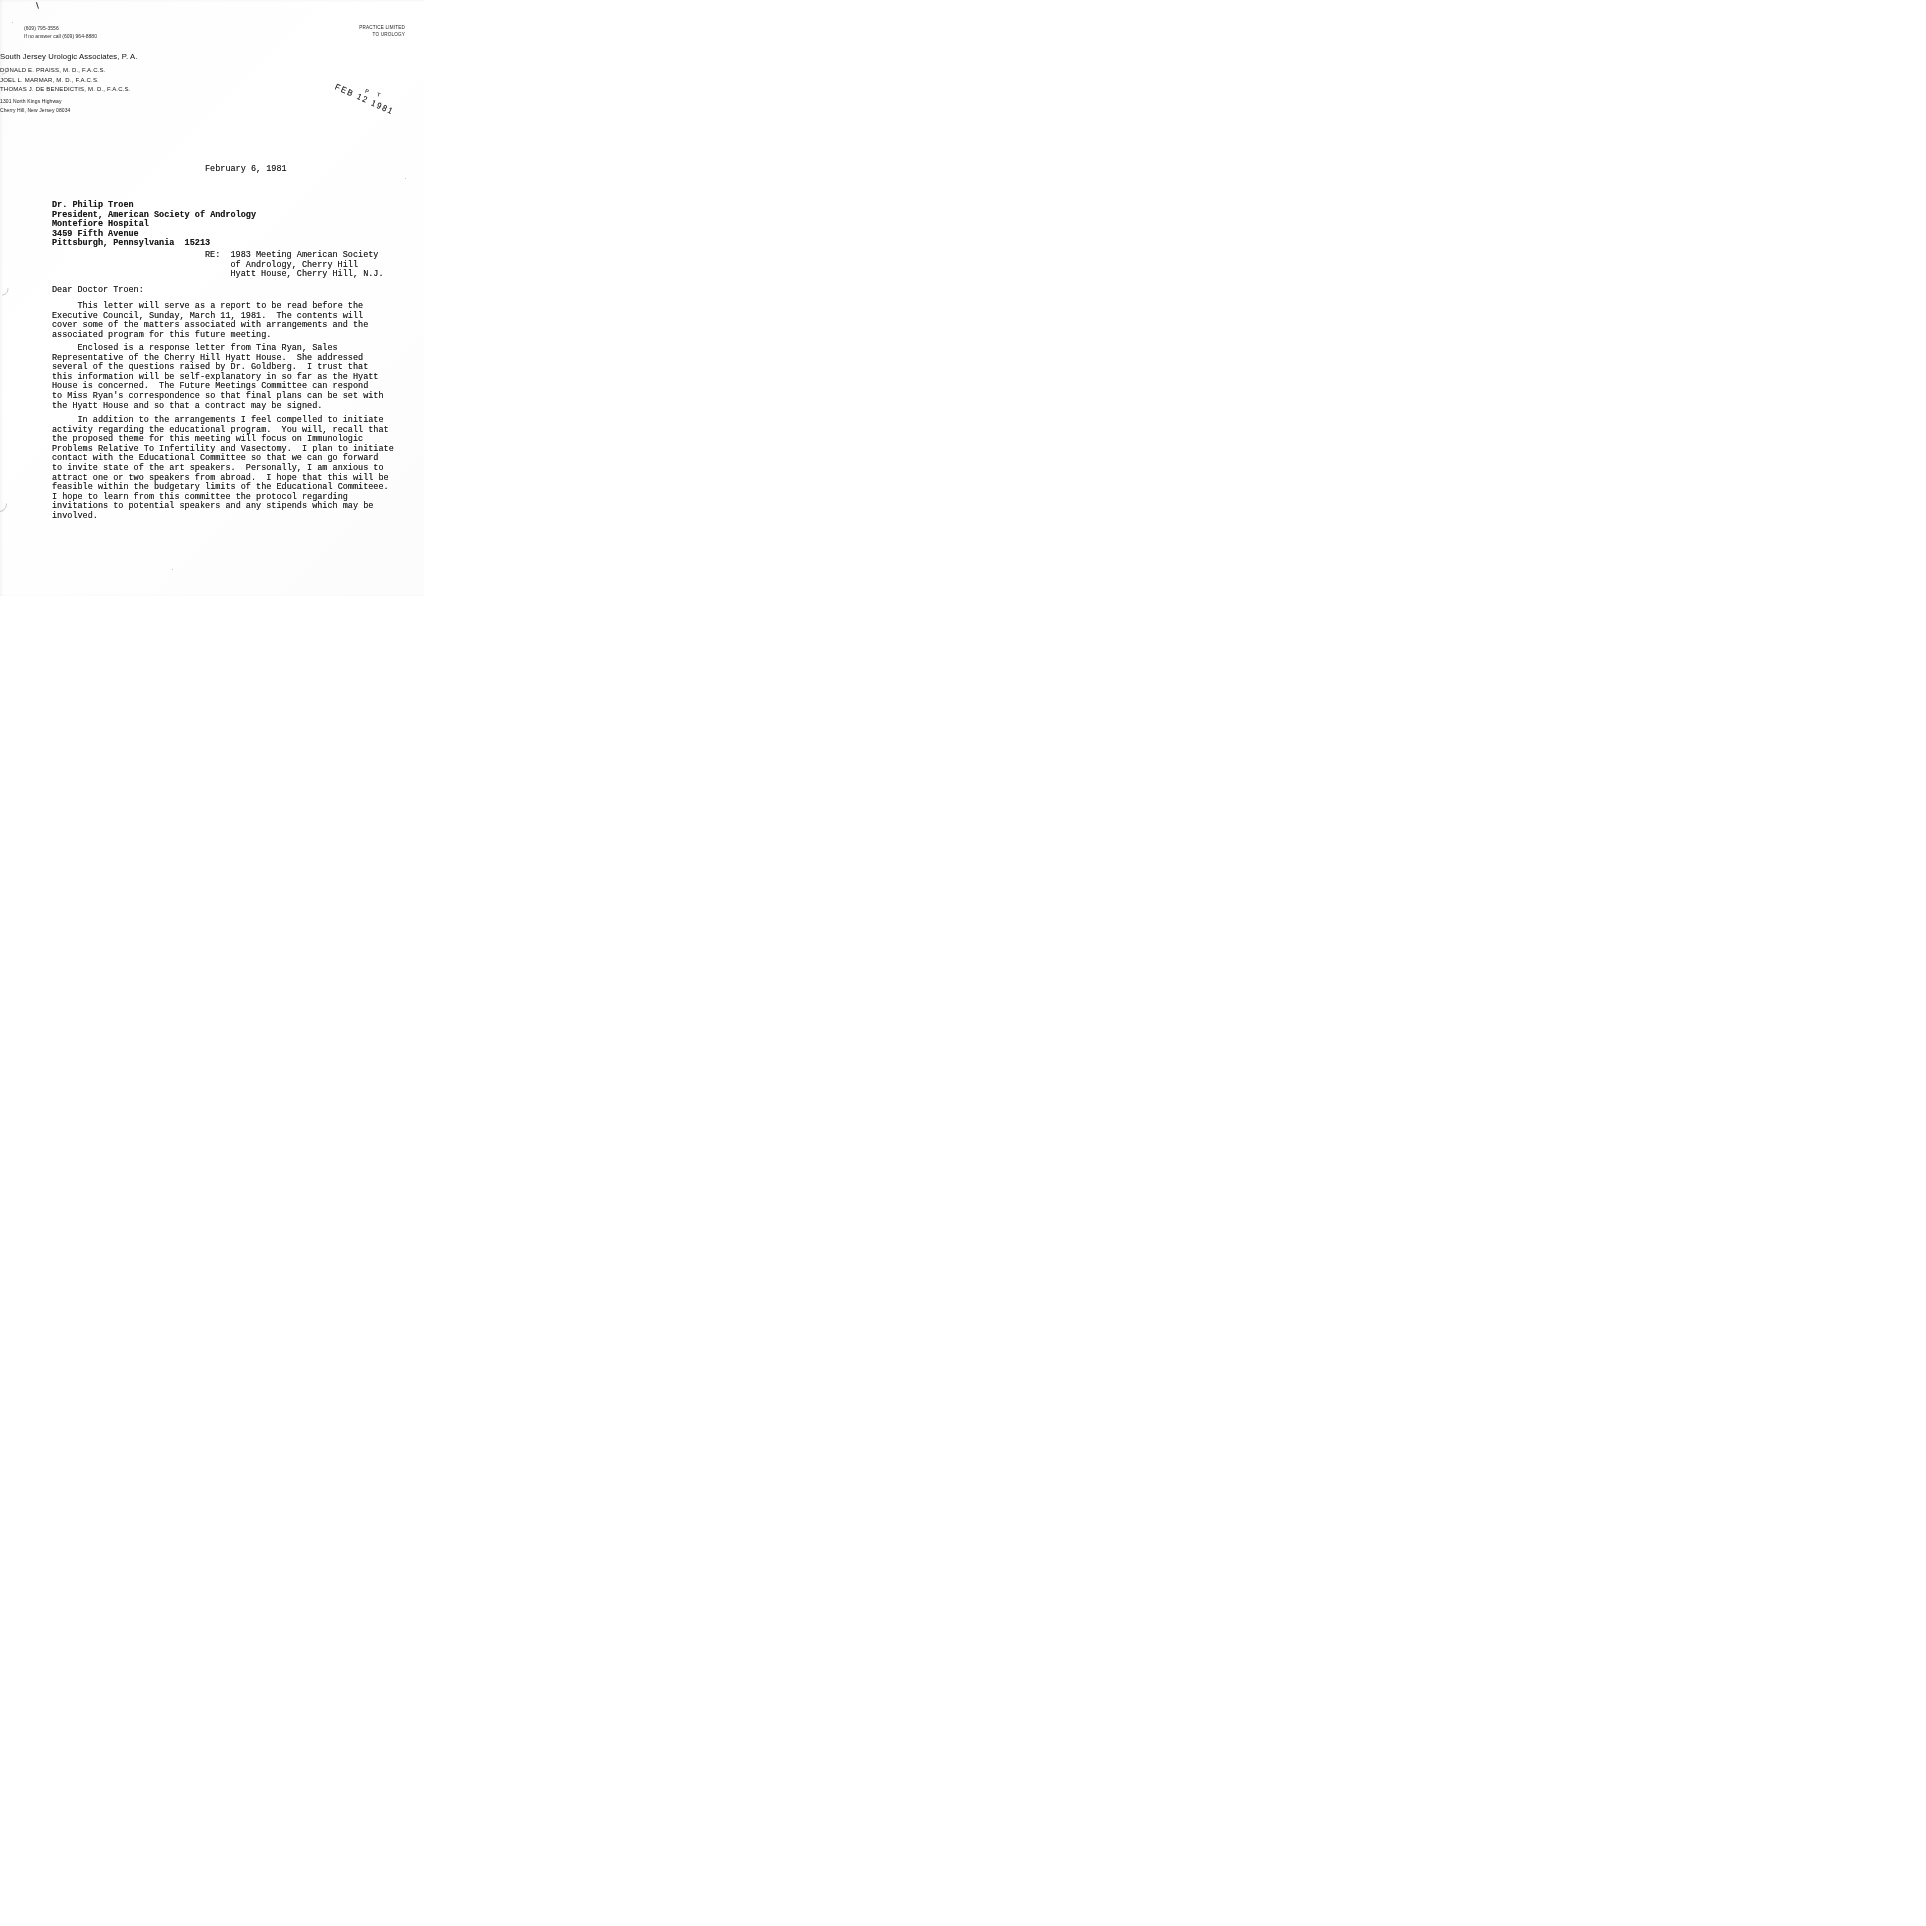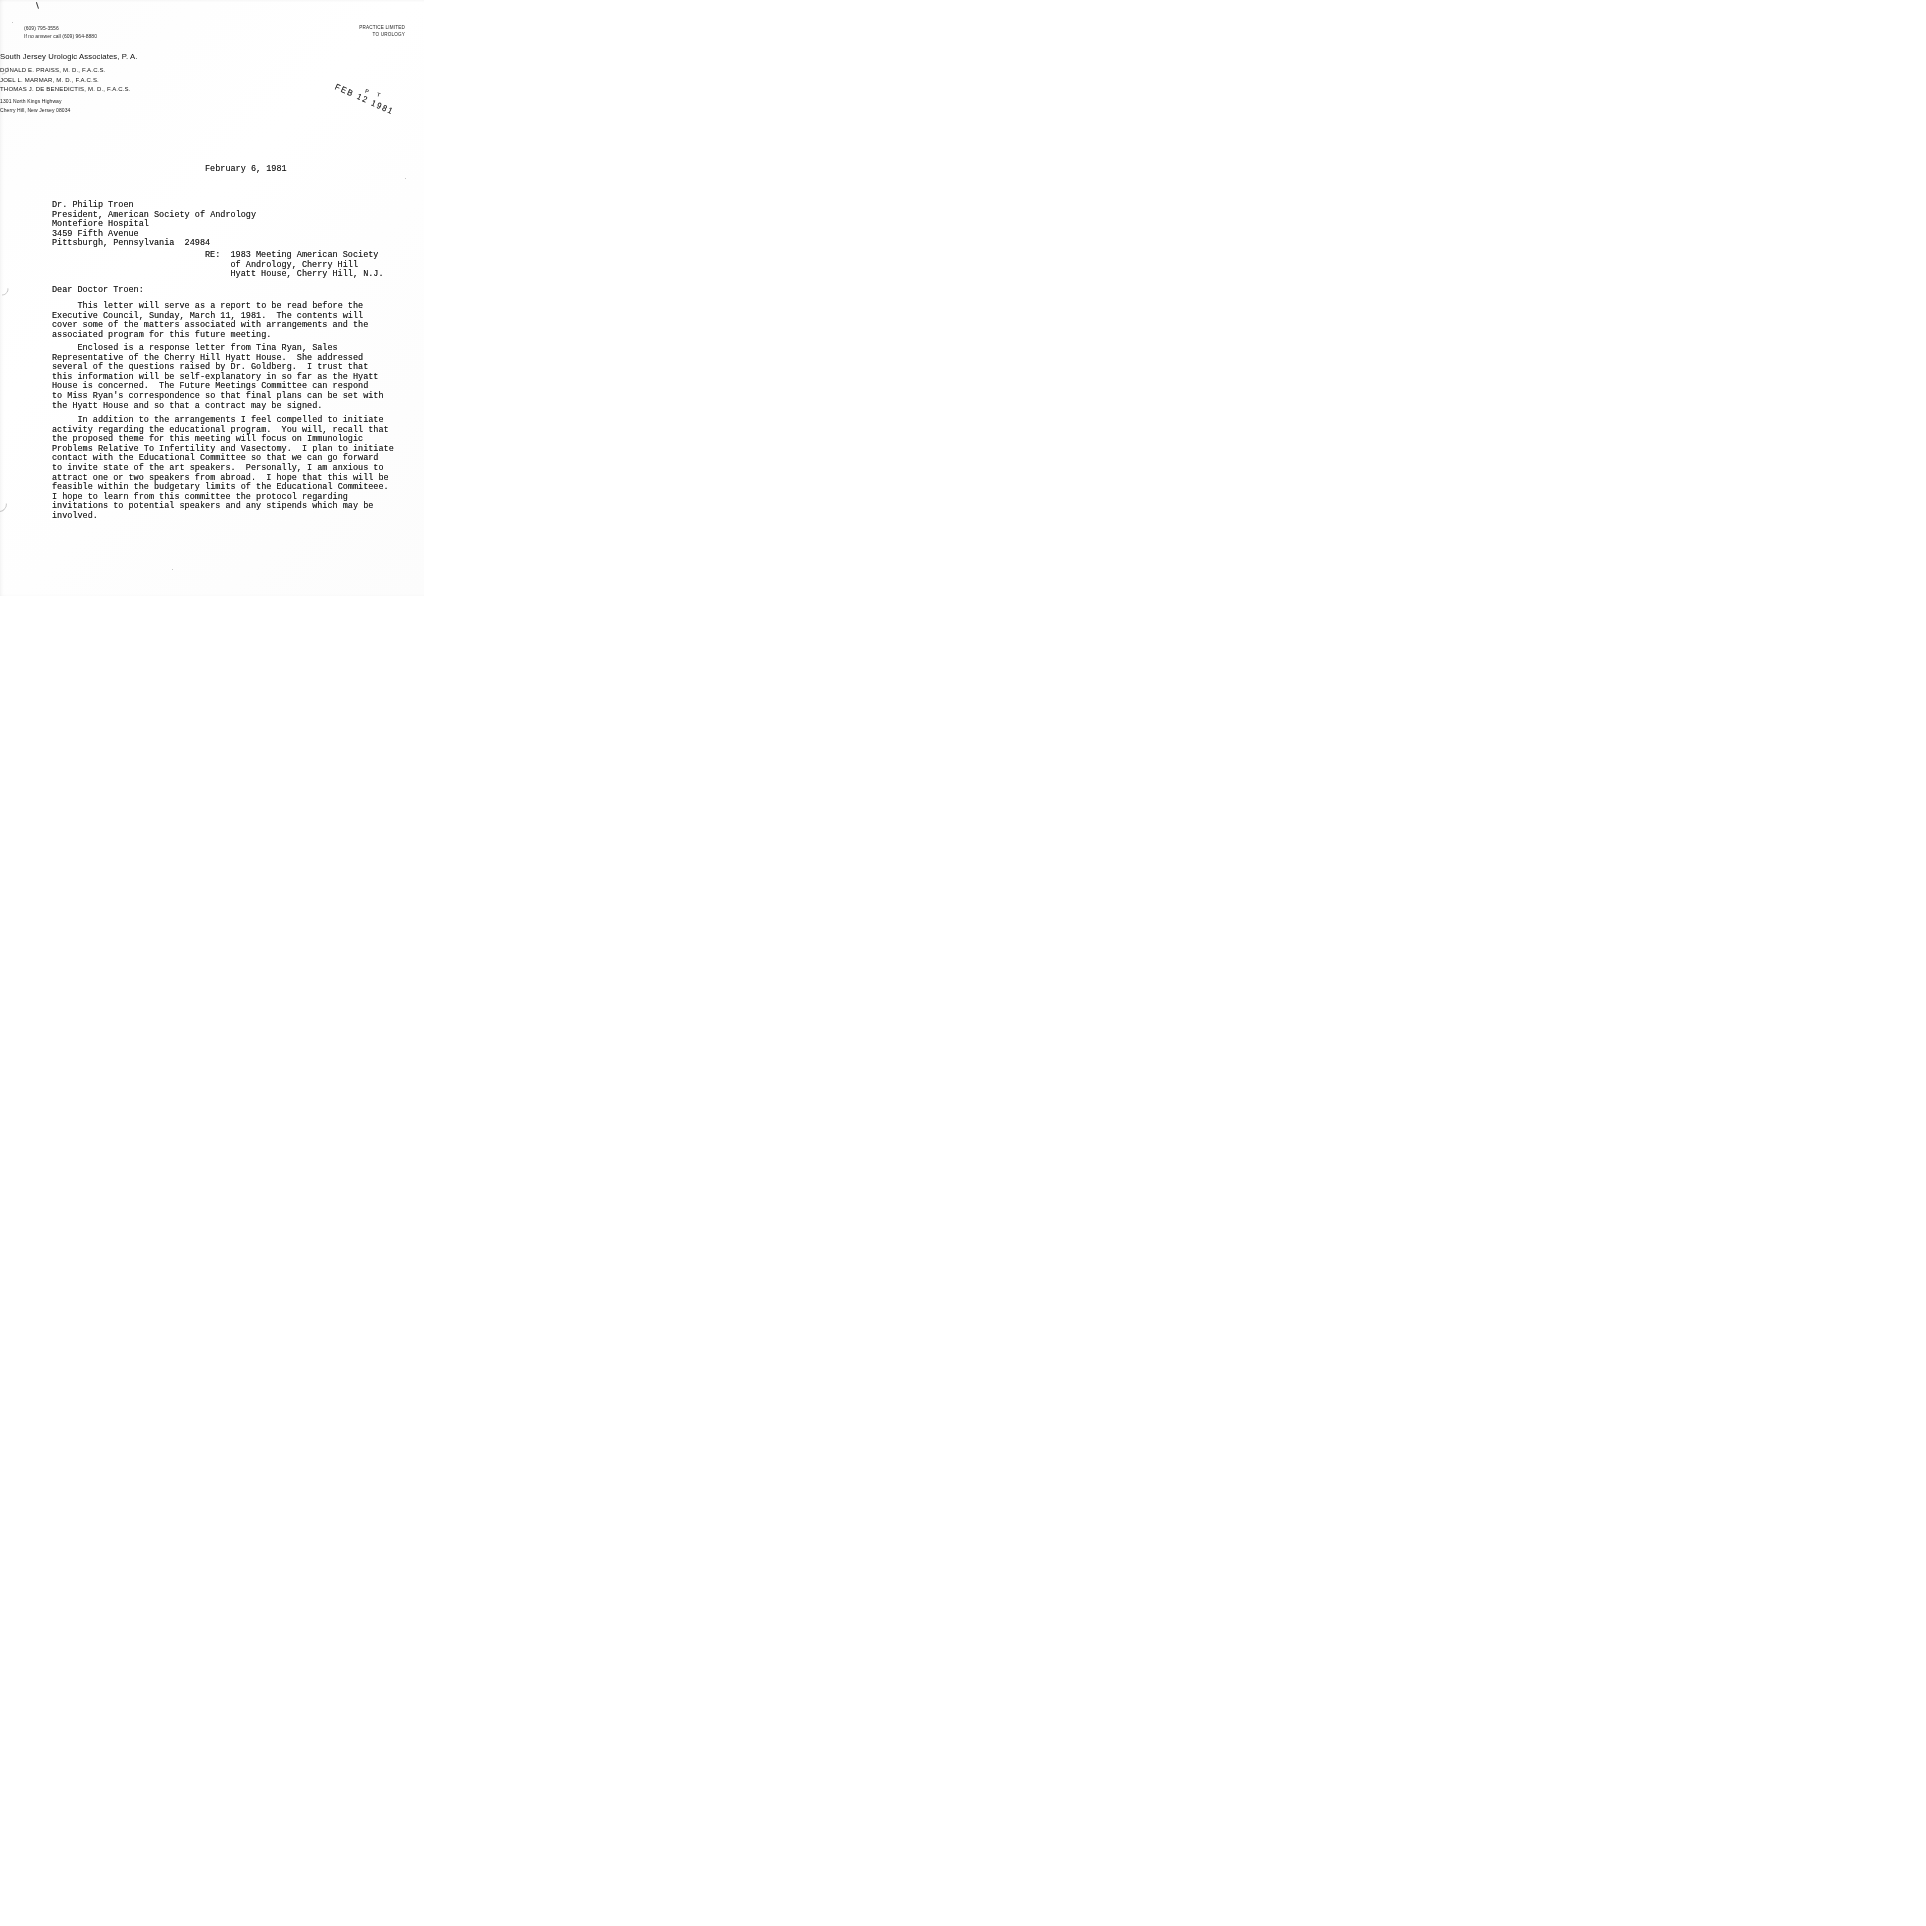--- a/index.html
+++ b/index.html
@@ -100,21 +100,21 @@
     font-family: "Liberation Mono", "DejaVu Sans Mono", monospace;
     font-size: 8.5px;
     line-height: 9.6px;
     color: #191919;
     text-shadow: 0 0 0.2px rgba(25,25,25,0.55);
     margin-top: 28px;
   }
   .tw .line { white-space: pre; }
 
   .date-line   { left: 205px; top: 137px; }
-  .recipient   { left: 52px; top: 173px; }
+  .recipient   { left: 52px; top: 173px; font-weight: bold; }
   .re-block    { left: 205px; top: 223px; }
   .salutation  { left: 52px; top: 258px; }
   .para-1      { left: 52px; top: 274px; }
   .para-2      { left: 52px; top: 316px; }
   .para-3      { left: 52px; top: 388px; }
 
   
   .scan-stroke {
     position: absolute;
     left: 37px;
@@ -191,21 +191,21 @@
 
   <div class="tw date-line">
     <div class="line">February 6, 1981</div>
   </div>
 
   <div class="tw recipient">
       <div class="line">Dr. Philip Troen</div>
       <div class="line">President, American Society of Andrology</div>
       <div class="line">Montefiore Hospital</div>
       <div class="line">3459 Fifth Avenue</div>
-      <div class="line">Pittsburgh, Pennsylvania  24984</div>
+      <div class="line">Pittsburgh, Pennsylvania  15213</div>
     </div>
 
   <div class="tw re-block">
       <div class="line">RE:  1983 Meeting American Society</div>
       <div class="line">     of Andrology, Cherry Hill</div>
       <div class="line">     Hyatt House, Cherry Hill, N.J.</div>
     </div>
 
   <div class="tw salutation">
     <div class="line">Dear Doctor Troen:</div>

